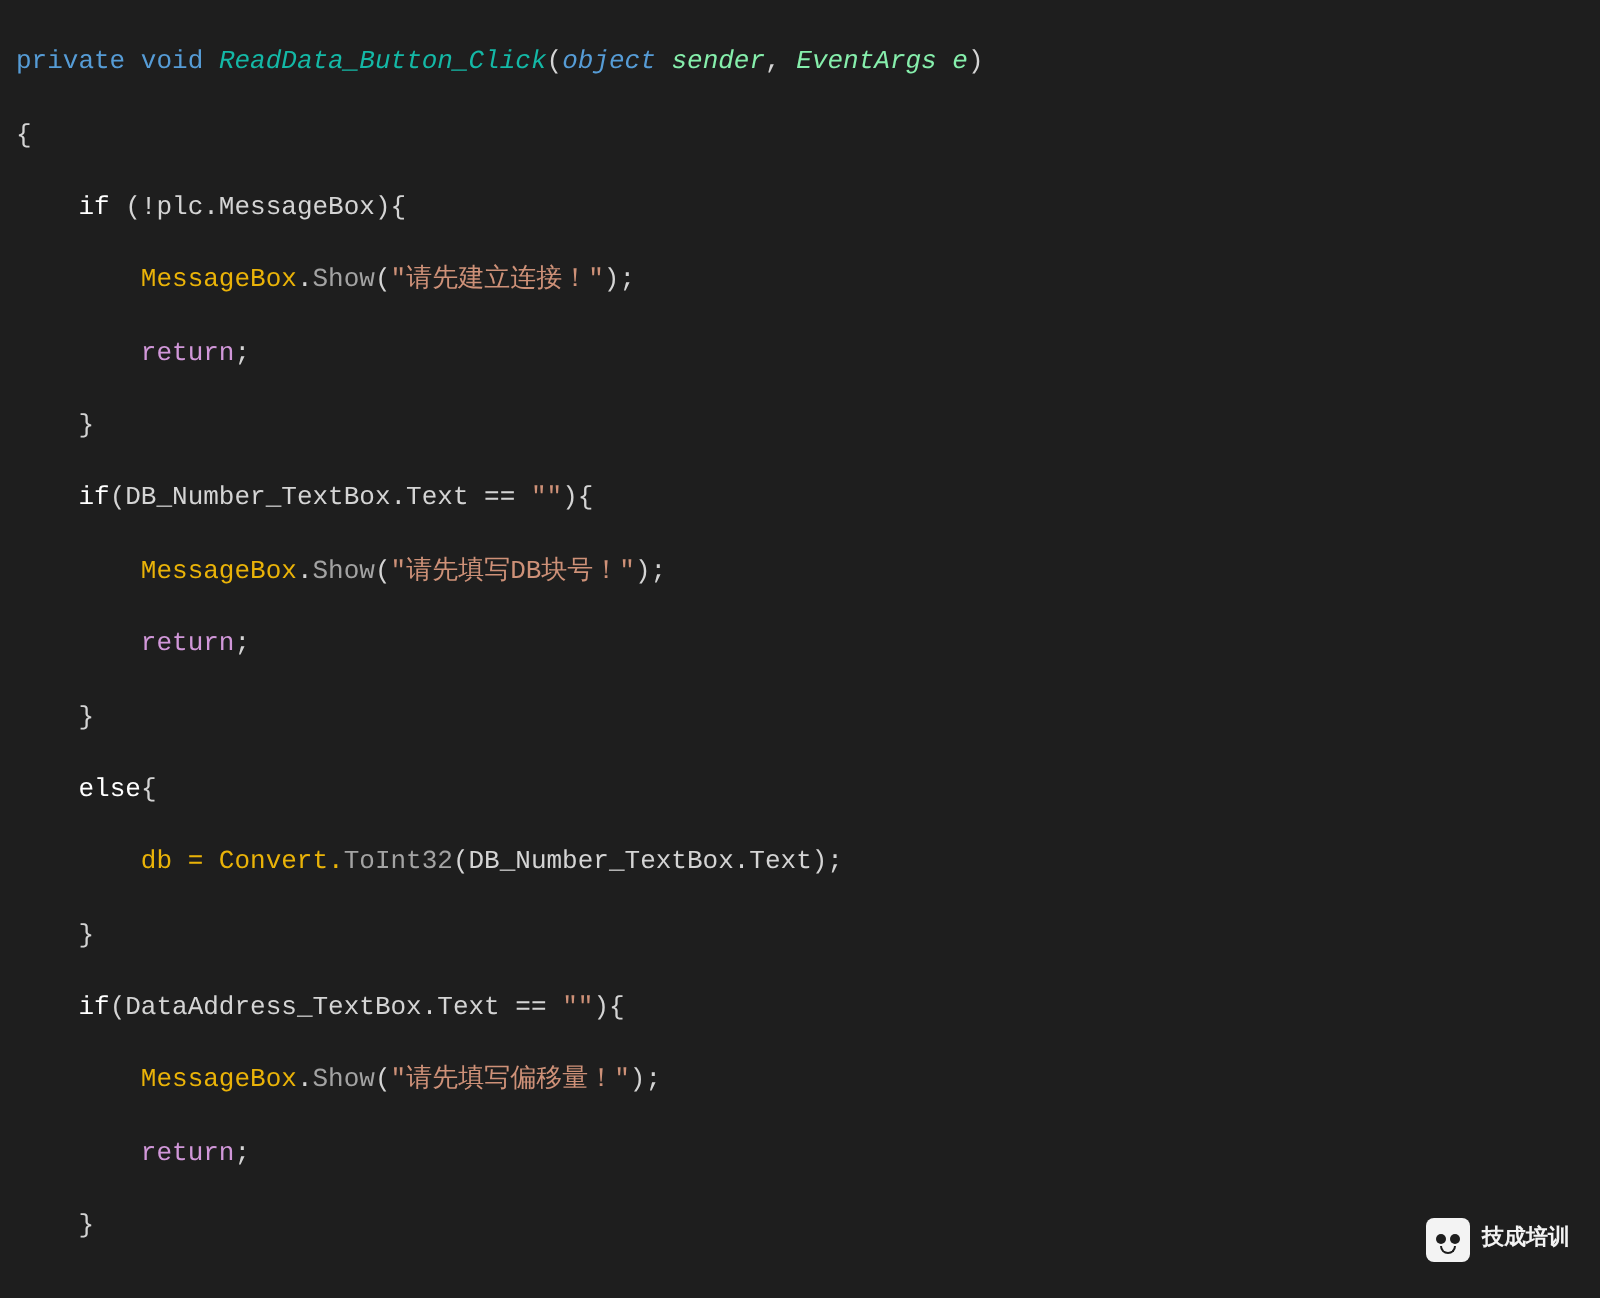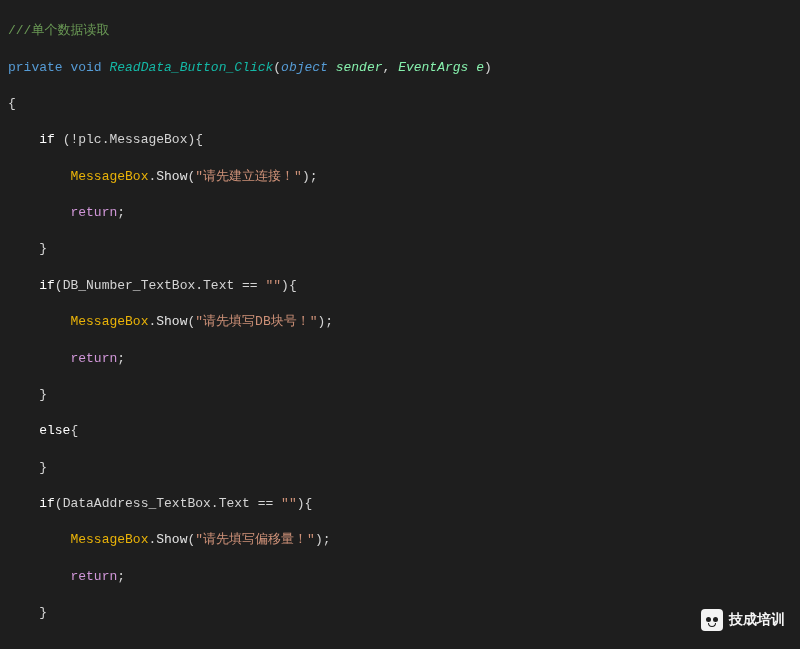--- a/index.html
+++ b/index.html
@@ -26,35 +26,35 @@
       min-height: 18px;
     }
     .comment { color: #6a9955; }
     .keyword-access { color: #569cd6; }
     .keyword-void { color: #569cd6; }
     .keyword-return { color: #d197d9; }
     .keyword-if { color: #ffffff; }
     .keyword-else { color: #ffffff; }
     .keyword-object { color: #569cd6; font-style: italic; }
     .method-name { color: #14b8a6; font-style: italic; }
-    .method-call { color: #e5e5e5; margin-top: 14px; }
+    .method-call { color: #a3a3a3; margin-top: 14px; }
     .param-name { color: #86efac; font-style: italic; }
     .string { color: #ce9178; }
     .variable { color: #eab308; }
     .punct { color: #d4d4d4; }
     
     .watermark {
       position: absolute;
       bottom: 18px;
       right: 15px;
       display: flex;
       align-items: center;
       gap: 6px;
       color: #ffffff;
-      font-size: 14px;
+      font-size: 11px;
       font-family: "Microsoft YaHei", sans-serif;
       font-weight: bold;
       opacity: 0.95;
     }
     .watermark-icon {
       width: 22px;
       height: 22px;
       background: #fff;
       border-radius: 4px;
       display: flex;
@@ -82,32 +82,32 @@
       height: 4px;
       border: 1.5px solid #1e1e1e;
       border-top: none;
       border-radius: 0 0 8px 8px;
     }
   </style>
 </head>
 <body>
 
 <div class="code-container">
-<div class="line"><span class="comment">///单个数据读取</span></div>
 <div class="line"><span class="keyword-access">private</span> <span class="keyword-void">void</span> <span class="method-name">ReadData_Button_Click</span><span class="punct">(</span><span class="keyword-object">object</span> <span class="param-name">sender</span><span class="punct">, </span><span class="param-name">EventArgs</span> <span class="param-name">e</span><span class="punct">)</span></div>
 <div class="line"><span class="punct">{</span></div>
 <div class="line">    <span class="keyword-if">if</span><span class="punct"> (!plc.MessageBox){</span></div>
 <div class="line">        <span class="variable">MessageBox</span><span class="punct">.</span><span class="method-call">Show</span><span class="punct">(</span><span class="string">"请先建立连接！"</span><span class="punct">);</span></div>
 <div class="line">        <span class="keyword-return">return</span><span class="punct">;</span></div>
 <div class="line">    <span class="punct">}</span></div>
 <div class="line">    <span class="keyword-if">if</span><span class="punct">(DB_Number_TextBox.Text == </span><span class="string">""</span><span class="punct">){</span></div>
 <div class="line">        <span class="variable">MessageBox</span><span class="punct">.</span><span class="method-call">Show</span><span class="punct">(</span><span class="string">"请先填写DB块号！"</span><span class="punct">);</span></div>
 <div class="line">        <span class="keyword-return">return</span><span class="punct">;</span></div>
 <div class="line">    <span class="punct">}</span></div>
 <div class="line">    <span class="keyword-else">else</span><span class="punct">{</span></div>
+<div class="line">        <span class="variable">db = Convert.</span><span class="method-call">ToInt32</span><span class="punct">(DB_Number_TextBox.Text);</span></div>
 <div class="line">    <span class="punct">}</span></div>
 <div class="line">    <span class="keyword-if">if</span><span class="punct">(DataAddress_TextBox.Text == </span><span class="string">""</span><span class="punct">){</span></div>
 <div class="line">        <span class="variable">MessageBox</span><span class="punct">.</span><span class="method-call">Show</span><span class="punct">(</span><span class="string">"请先填写偏移量！"</span><span class="punct">);</span></div>
 <div class="line">        <span class="keyword-return">return</span><span class="punct">;</span></div>
 <div class="line">    <span class="punct">}</span></div>
 
 
 
 
 

